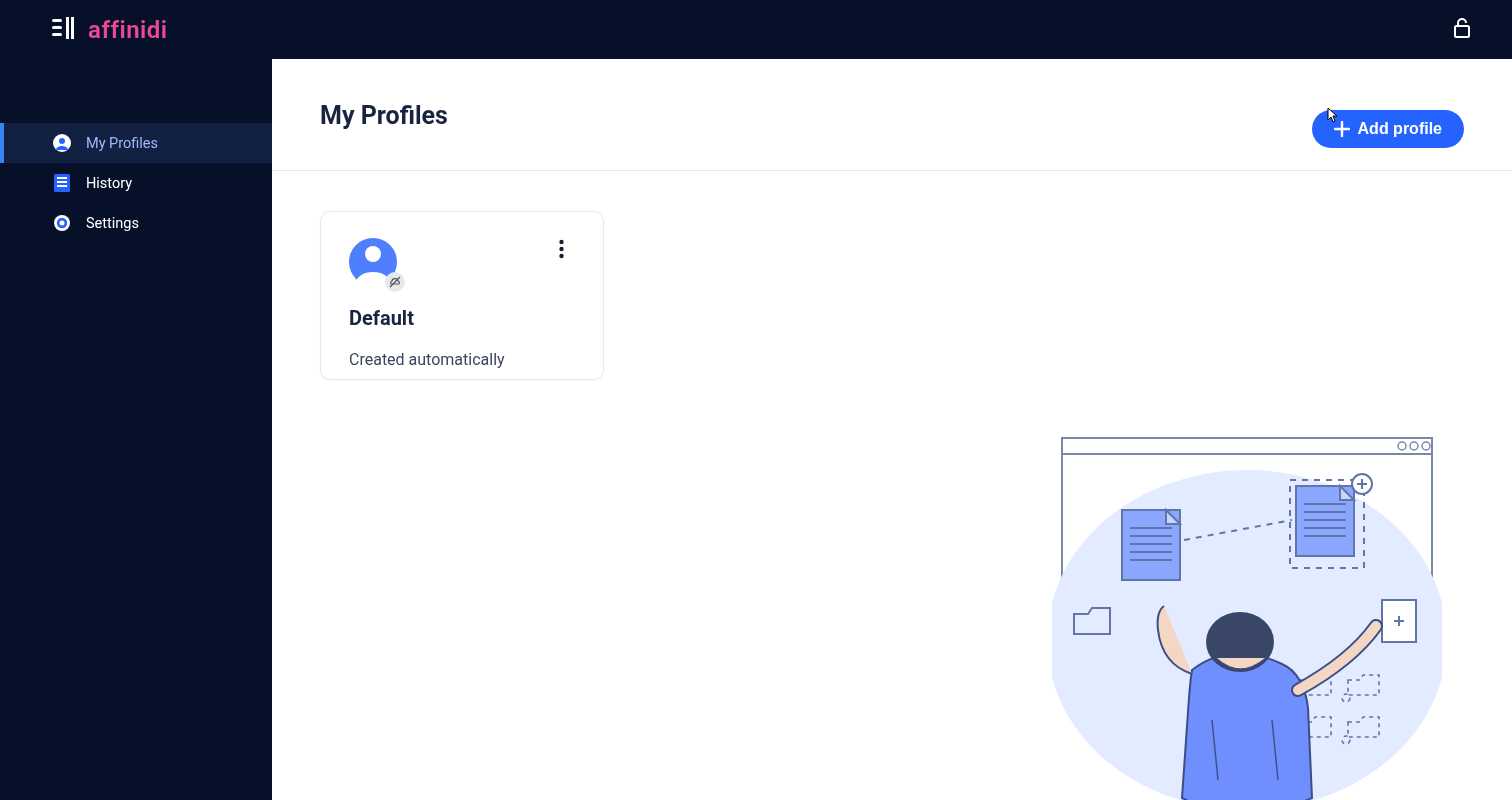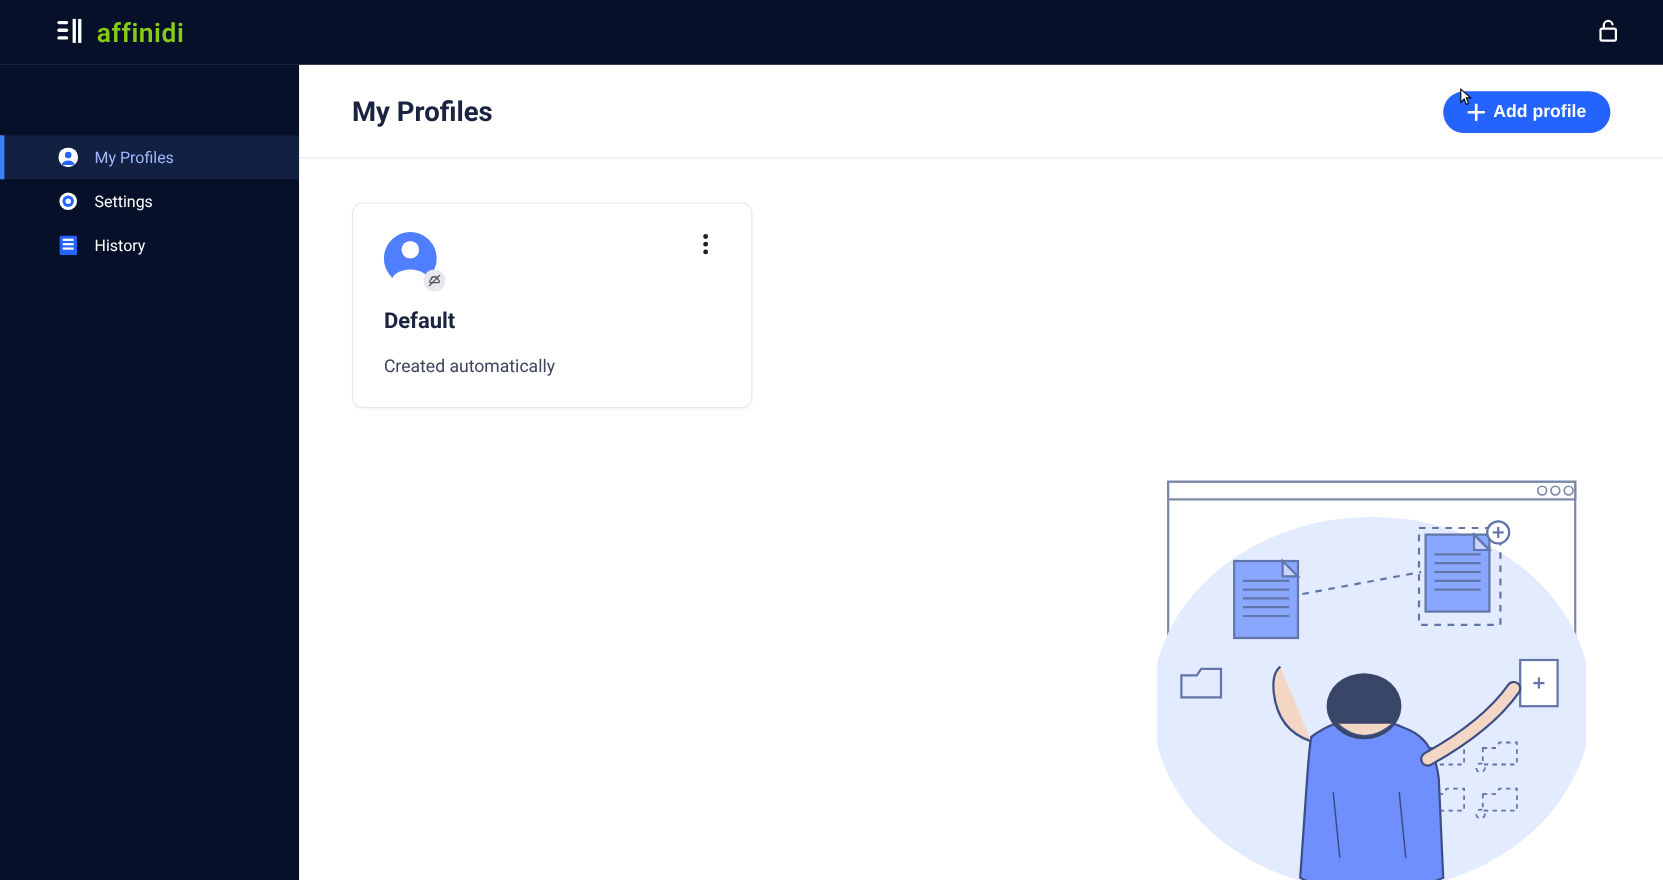--- a/index.html
+++ b/index.html
@@ -8,21 +8,21 @@
 
   .topbar {
     height: 59px;
     background: #061029;
     display: flex;
     align-items: center;
     justify-content: space-between;
     padding: 0 40px 0 52px;
   }
   .brand { display: flex; align-items: center; gap: 10px; color: #fff; }
-  .brand-text { font-size: 24px; font-weight: 600; letter-spacing: 0.5px; color: #84cc16; }
+  .brand-text { font-size: 24px; font-weight: 600; letter-spacing: 0.5px; color: #ec4899; }
   .lock-btn { color: #fff; background: none; border: none; cursor: pointer; }
 
   .body-row { display: flex; flex: 1 1 auto; height: calc(800px - 59px); }
 
   .sidebar {
     width: 272px;
     background: #061029;
     display: flex;
     flex-direction: column;
     padding-top: 64px;
@@ -50,35 +50,35 @@
     border-bottom: 1px solid #e6e7eb;
   }
   .page-title { font-size: 25px; font-weight: 700; color: #1a2340; }
 
   .add-btn {
     display: inline-flex; align-items: center; gap: 8px;
     background: #2563ff; color: #fff;
     border: none; border-radius: 999px;
     padding: 10px 22px;
     font-size: 16px; font-weight: 600;
-    cursor: pointer; position: relative;
+    cursor: pointer; position: relative; margin-top: 27px;
   }
   .add-btn svg { display:block; }
   .cursor-pointer {
     position: absolute; top: -4px; left: 10px; font-size: 18px;
     pointer-events:none;
   }
 
   .content-area { flex: 1 1 auto; padding: 40px 48px; position: relative; }
 
   .profile-card {
-    width: 364px;
+    width: 284px;
     border: 1px solid #e7e8ec;
     border-radius: 10px;
-    padding: 26px 28px 28px 28px;
+    padding: 26px 28px 10px 28px;
     box-shadow: 0 1px 2px rgba(0,0,0,0.04);
     position: relative;
   }
   .avatar-wrap { position: relative; width: 50px; height: 50px; }
   .avatar-circle {
     width: 48px; height: 48px; border-radius: 50%;
     background: #4f7fff;
     display:flex; align-items:flex-end; justify-content:center;
     overflow:hidden;
   }
@@ -139,38 +139,38 @@
         <svg width="18" height="18" viewBox="0 0 18 18">
           <circle cx="9" cy="9" r="9" fill="#fff"></circle>
           <circle cx="9" cy="7" r="3" fill="#2563ff"></circle>
           <path d="M3 16 a6 4 0 0 1 12 0" fill="#2563ff"></path>
         </svg>
       </span>
       <span>My Profiles</span>
     </div>
     <div class="side-item">
       <span class="icon-wrap">
-        <svg width="18" height="18" viewBox="0 0 18 18">
-          <circle cx="9" cy="9" r="8" fill="#fff"></circle>
-          <circle cx="9" cy="9" r="5.2" fill="#2563ff"></circle>
-          <circle cx="9" cy="9" r="2.5" fill="#fff"></circle>
-        </svg>
-      </span>
-      <span>Settings</span>
-    </div>
-    <div class="side-item">
-      <span class="icon-wrap">
         <svg width="16" height="18" viewBox="0 0 16 18">
           <rect x="0" y="0" width="16" height="18" rx="1.5" fill="#2563ff"></rect>
           <rect x="3" y="3" width="10" height="2" fill="#fff"></rect>
           <rect x="3" y="7" width="10" height="2" fill="#fff"></rect>
           <rect x="3" y="11" width="10" height="2" fill="#fff"></rect>
         </svg>
       </span>
       <span>History</span>
+    </div>
+    <div class="side-item">
+      <span class="icon-wrap">
+        <svg width="18" height="18" viewBox="0 0 18 18">
+          <circle cx="9" cy="9" r="8" fill="#fff"></circle>
+          <circle cx="9" cy="9" r="5.2" fill="#2563ff"></circle>
+          <circle cx="9" cy="9" r="2.5" fill="#fff"></circle>
+        </svg>
+      </span>
+      <span>Settings</span>
     </div>
   </nav>
 
   <main class="main">
     <div class="page-header">
       <h1 class="page-title">My Profiles</h1>
       <button class="add-btn">
         <span>
           <svg width="16" height="16" viewBox="0 0 16 16" stroke="#fff" stroke-width="2.4" stroke-linecap="round">
             <line x1="8" y1="1" x2="8" y2="15"></line>

